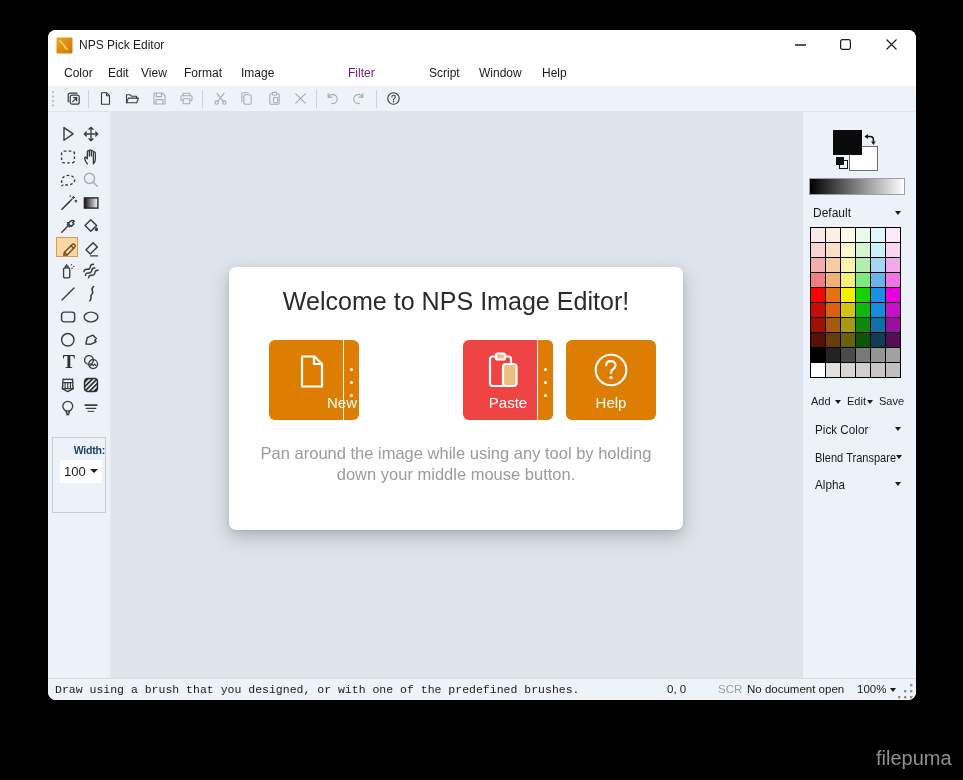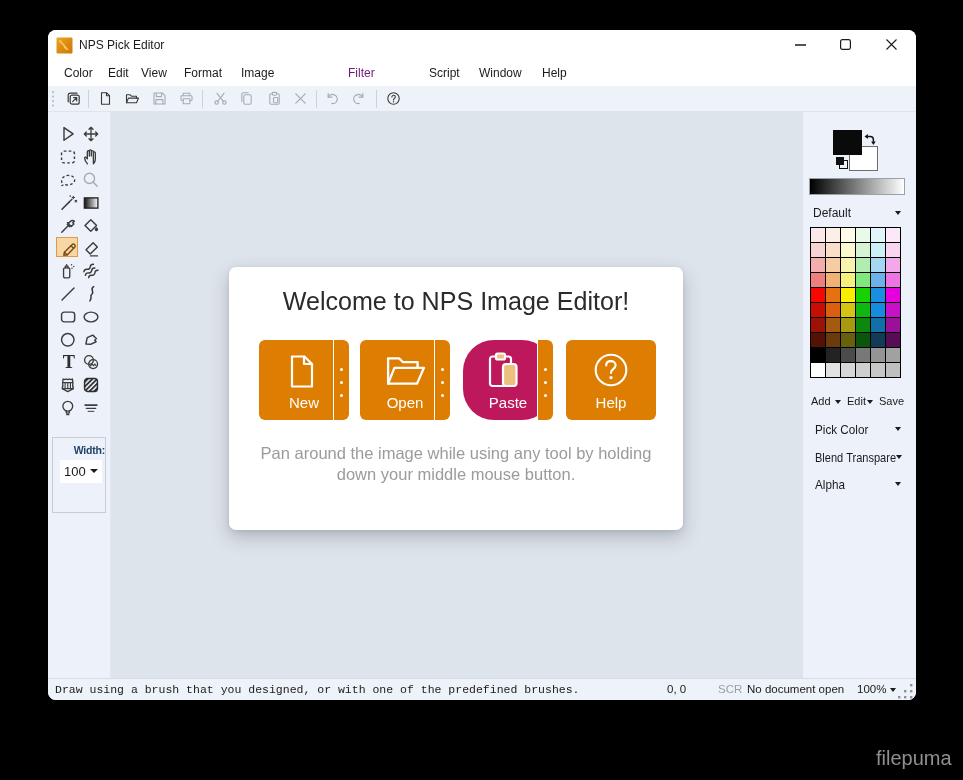--- a/index.html
+++ b/index.html
@@ -353,47 +353,34 @@
       <span class="rp-label" style="left:76px; top:283px; font-size:11px;">Save</span>
       <span class="rp-label" style="left:12px; top:310px; transform:scaleX(0.9); transform-origin:left;">Pick Color</span>
       <span class="rp-arrow" style="left:92px; top:315px;"></span>
       <span class="rp-label" style="left:12px; top:338px; width:97px; white-space:nowrap; overflow:hidden; transform:scaleX(0.85); transform-origin:left;">Blend Transpare</span>
       <span class="rp-arrow" style="left:93px; top:343px;"></span>
       <span class="rp-label" style="left:12px; top:365px; transform:scaleX(0.9); transform-origin:left;">Alpha</span>
       <span class="rp-arrow" style="left:92px; top:370px;"></span>
     </div>
     <div id="card">
       <div class="abs" style="left:0; top:19px; width:100%; text-align:center; font-size:26.5px; font-weight:300; color:#2b2b2b; transform:scaleX(0.946);">Welcome to NPS Image Editor!</div>
-      <div class="btn" style="left:30px;">
+      <div class="btn" style="left:40px;padding-left:28px;">
         <div class="divline"></div>
         <div class="dots">
             <i style="top:28px"></i>
             <i style="top:41px"></i>
             <i style="top:54px"></i>
           </div>
         <svg class="abs" style="left:31px; top:13px" width="24" height="37" viewBox="0 0 24 34" fill="none" stroke="#fff" stroke-width="2.2" stroke-linecap="round" stroke-linejoin="round">
             <path d="M2 2 h12.5 l7.5 7.5 V32 H2 z"></path>
             <path d="M14 2.4 v7.1 h7.1"></path>
           </svg>
         <div class="label">New</div>
       </div>
-      <div class="btn" style="left:131px;">
-        <div class="divline"></div>
-        <div class="dots">
-            <i style="top:28px"></i>
-            <i style="top:41px"></i>
-            <i style="top:54px"></i>
-          </div>
-        <svg class="abs" style="left:26px; top:15px" width="40" height="32" viewBox="0 0 38 30" fill="none" stroke="#fff" stroke-width="2.2" stroke-linecap="round" stroke-linejoin="round">
-            <path d="M2 27 V3 h10.5 l3.5 3.5 H30 v5.5"></path>
-            <path d="M2 27 L8 12 h28 L29.5 27 z"></path>
-          </svg>
-        <div class="label">Open</div>
-      </div>
-      <div class="btn" style="left:234px; background:#be185d;border-radius:31px;">
+      <div class="btn" style="left:234px; background:#ef4444;">
         <div class="abs" style="right:0; top:0; width:16px; height:80px; background:#dd7e02; border-radius:0 6px 6px 0;"></div>
         <div class="divline"></div>
         <div class="dots">
             <i style="top:28px"></i>
             <i style="top:41px"></i>
             <i style="top:54px"></i>
           </div>
         <svg class="abs" style="left:25px; top:12px" width="36" height="38" viewBox="0 0 36 38" fill="none" stroke="#fff" stroke-width="2.2" stroke-linecap="round" stroke-linejoin="round">
             <rect x="2" y="4.5" width="21" height="29.5" rx="2.5"></rect>
             <rect x="8" y="1.5" width="9" height="6" rx="1.5" fill="#eec07f"></rect>

